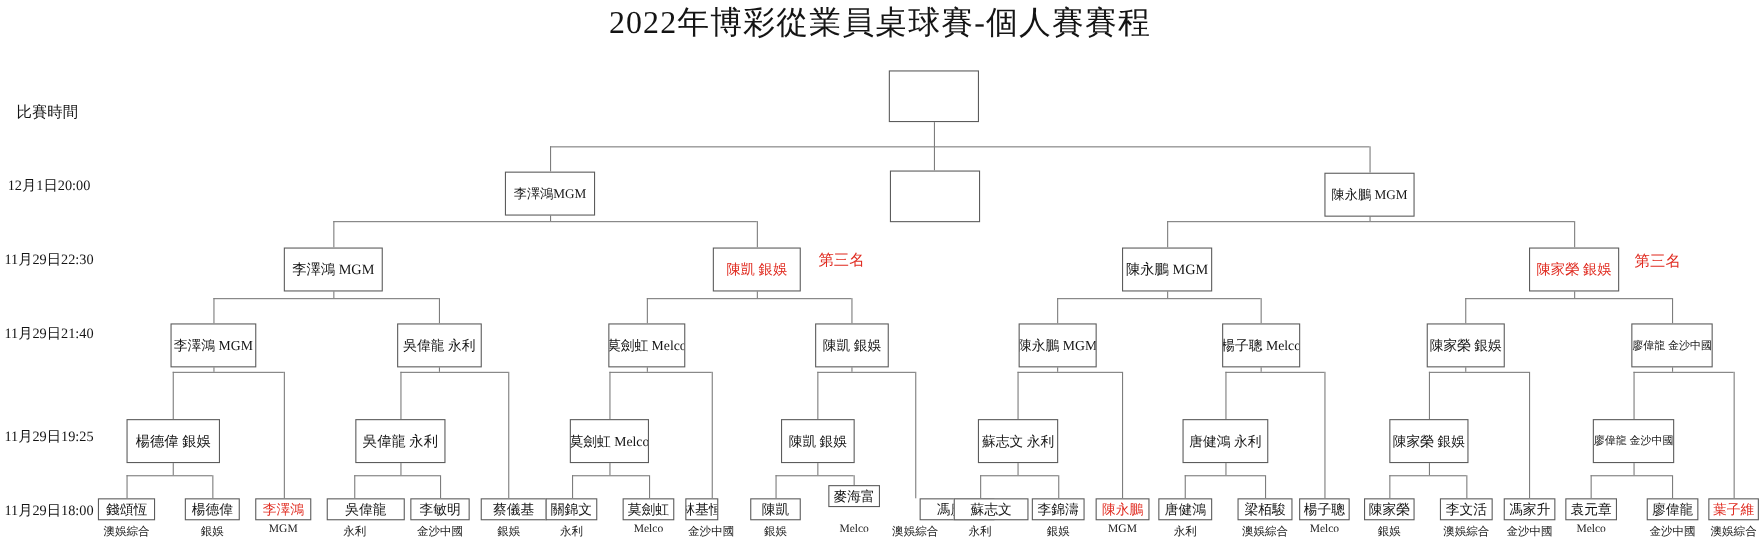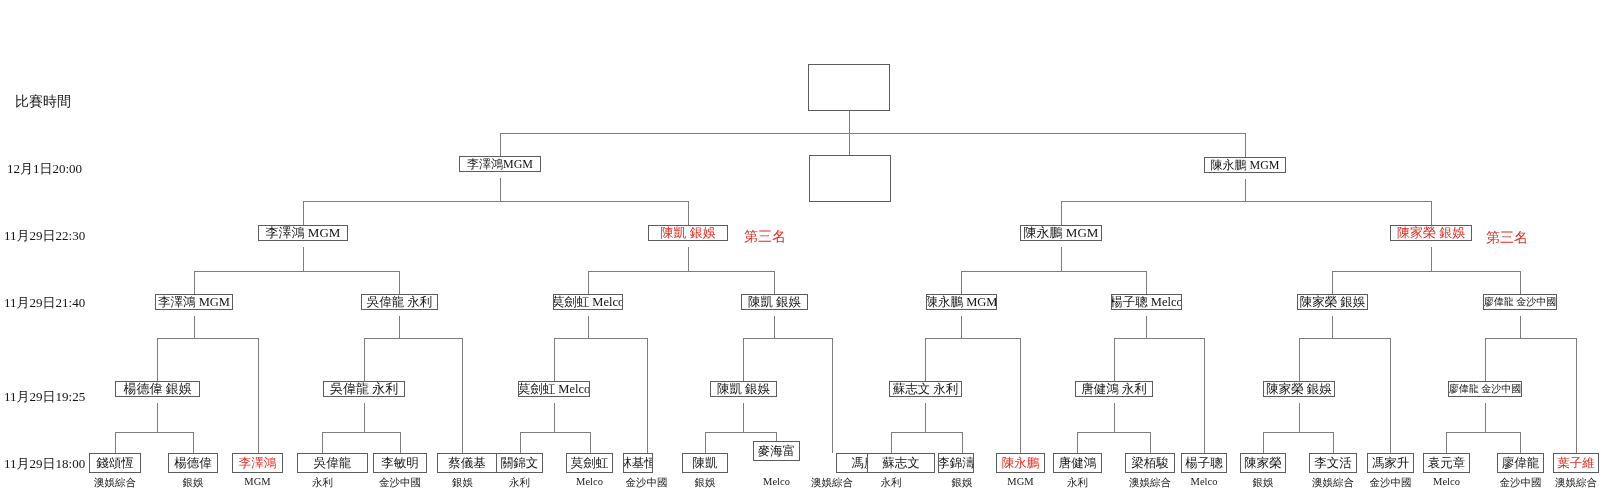--- a/index.html
+++ b/index.html
@@ -2,21 +2,21 @@
 <html><head>
 <meta charset="utf-8">
 <style>
   * { margin:0; padding:0; box-sizing:border-box; }
   html,body { background:#fff; }
   .stage { position:relative; width:1600px; height:503px; background:#fff; overflow:hidden;
            font-family:"Liberation Serif","DejaVu Serif",serif; color:#141414; }
   .title { position:absolute; top:1px; left:0; width:1600px; text-align:center;
            font-size:29px; font-weight:400; letter-spacing:1px; }
   .time { position:absolute; left:4px; font-size:13px; white-space:nowrap; }
-  .box { position:absolute; height:16px; border:1px solid #5c5c5c; background:#fff;
+  .box { position:absolute; height:40px; border:1px solid #5c5c5c; background:#fff;
          display:flex; align-items:center; justify-content:center;
          font-size:13px; white-space:nowrap; overflow:hidden; }
   .big { height:47px; }
   .b  { font-size:12px; }
   .d  { font-size:12.5px; }
   .f  { height:20px; font-size:12.5px; }
   .xs { font-size:10px; }
   .red { color:#e02b20; }
   .hl, .vl { position:absolute; background:#7d7d7d; }
   .hl { height:1px; }
@@ -25,20 +25,21 @@
          color:#222; white-space:nowrap; }
   .hc  { position:absolute; top:512px; font-size:10.5px; text-align:center;
          color:#e02b20; white-space:nowrap; }
   .note { position:absolute; font-size:14px; color:#e02b20; white-space:nowrap; }
 </style>
 </head>
 <body>
 
 <div class="stage">
 
+  <div class="title">2022年博彩從業員桌球賽-個人賽賽程</div>
 
   <div class="time" style="top:93px;left:15px;font-size:14px">比賽時間</div>
   <div class="time" style="top:160px;left:7px">12月1日20:00</div>
   <div class="time" style="top:227px">11月29日22:30</div>
   <div class="time" style="top:294px">11月29日21:40</div>
   <div class="time" style="top:388px">11月29日19:25</div>
   <div class="time" style="top:455px">11月29日18:00</div>
 
   <i class="vl" style="left:849px;top:111px;height:44px"></i>
   <i class="hl" style="left:500px;top:133px;width:745px"></i>
@@ -174,21 +175,21 @@
   <div class="box f" style="left:297px;top:453px;width:71px">吳偉龍</div>
   <div class="box f" style="left:373px;top:453px;width:54px">李敏明</div>
   <div class="box f" style="left:437px;top:453px;width:60px">蔡儀基</div>
   <div class="box f" style="left:496px;top:453px;width:47px">關錦文</div>
   <div class="box f" style="left:566px;top:453px;width:47px">莫劍虹</div>
   <div class="box f" style="left:623px;top:453px;width:30px">林基恒</div>
   <div class="box f" style="left:682px;top:453px;width:46px">陳凱</div>
   <div class="box f" style="left:753px;top:441px;width:47px">麥海富</div>
   <div class="box f" style="left:836px;top:453px;width:68px">馮廣榮</div>
   <div class="box f" style="left:867px;top:453px;width:68px">蘇志文</div>
-  <div class="box f" style="left:938px;top:453px;width:36px">李錦濤</div>
+  <div class="box f" style="left:938px;top:453px;width:48px">李錦濤</div>
   <div class="box f red" style="left:996px;top:453px;width:49px">陳永鵬</div>
   <div class="box f" style="left:1053px;top:453px;width:49px">唐健鴻</div>
   <div class="box f" style="left:1125px;top:453px;width:50px">梁栢駿</div>
   <div class="box f" style="left:1181px;top:453px;width:46px">楊子聰</div>
   <div class="box f" style="left:1240px;top:453px;width:46px">陳家榮</div>
   <div class="box f" style="left:1309px;top:453px;width:48px">李文活</div>
   <div class="box f" style="left:1367px;top:453px;width:47px">馮家升</div>
   <div class="box f" style="left:1423px;top:453px;width:47px">袁元章</div>
   <div class="box f" style="left:1497px;top:453px;width:47px">廖偉龍</div>
   <div class="box f red" style="left:1553px;top:453px;width:46px">葉子維</div>

